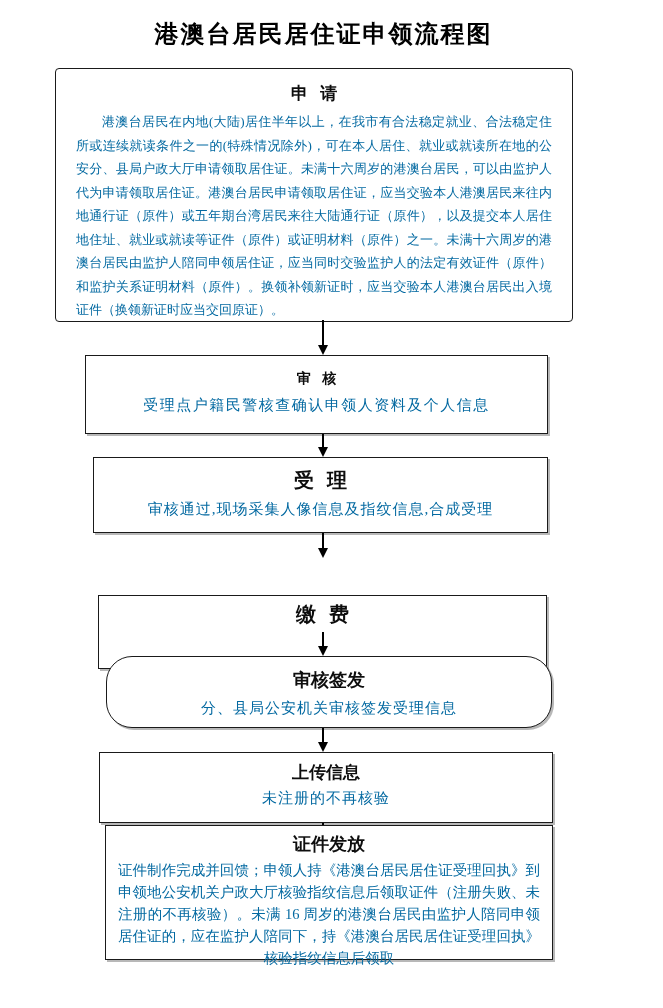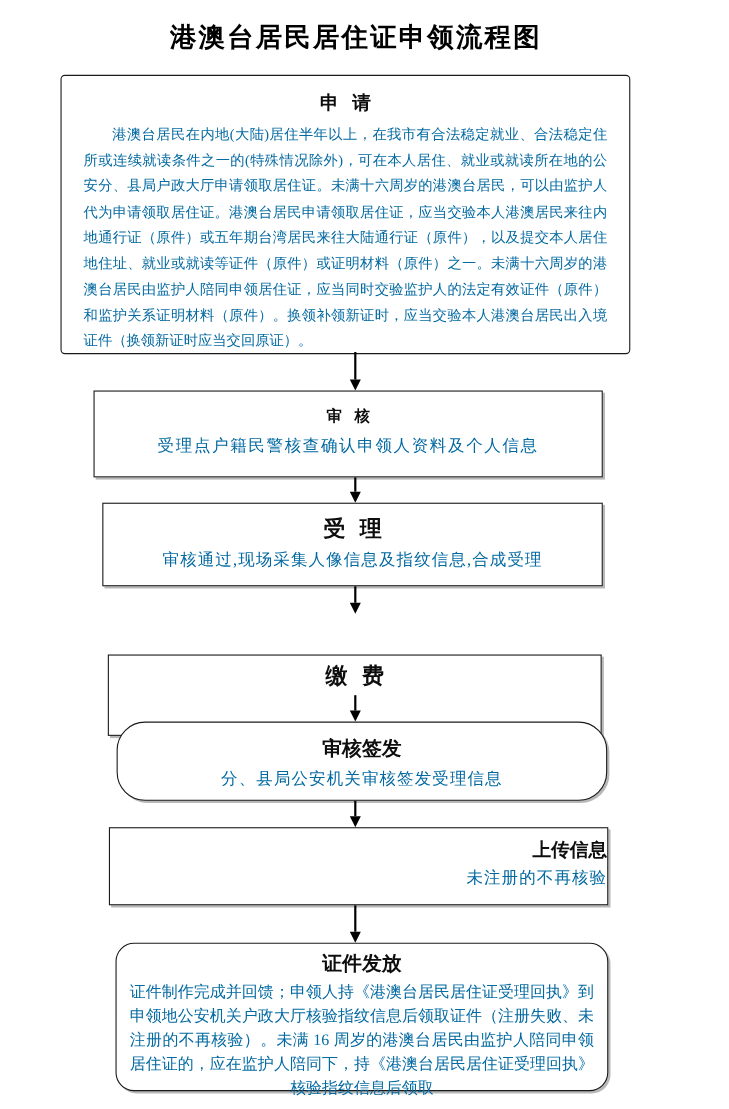--- a/index.html
+++ b/index.html
@@ -51,25 +51,25 @@
   #box-accept .box-body{ margin-top:6px; font-size:15px; letter-spacing:1px; }
   
   #box-pay{ left:98px; top:558px; width:449px; height:74px;margin-top:37px; }
   #box-pay .box-header{ margin-top:5px; font-size:20px; }
   #box-pay .box-body{ margin:3px 9px 0 9px; font-size:14.5px; line-height:24px; }
   
   #box-sign{ left:106px; top:656px; width:446px; height:72px;border-radius:26px; }
   #box-sign .box-header{ margin-top:11px; font-size:18px; }
   #box-sign .box-body{ margin-top:7px; font-size:15px; letter-spacing:1px; }
   
-  #box-upload{ left:99px; top:752px; width:454px; height:71px;text-align:right; }
+  #box-upload{ left:99px; top:752px; width:454px; height:71px; }
   #box-upload .box-header{ margin-top:8px; font-size:17px; }
   #box-upload .box-body{ margin-top:5px; font-size:15px; letter-spacing:1px; }
   
-  #box-delivery{ left:105px; top:857px; width:448px; height:135px;border-radius:17px; }
+  #box-delivery{ left:105px; top:825px; width:448px; height:135px; }
   #box-delivery .box-header{ margin-top:6px; font-size:18px; }
   #box-delivery .box-body{
     margin:3px 12px 0 12px;
     font-size:14.5px; line-height:22px;
     text-align:justify; text-align-last:center;
   }
   
   .arrow{
     position:absolute; width:12px; left:317px;
     display:flex; flex-direction:column; align-items:center;

